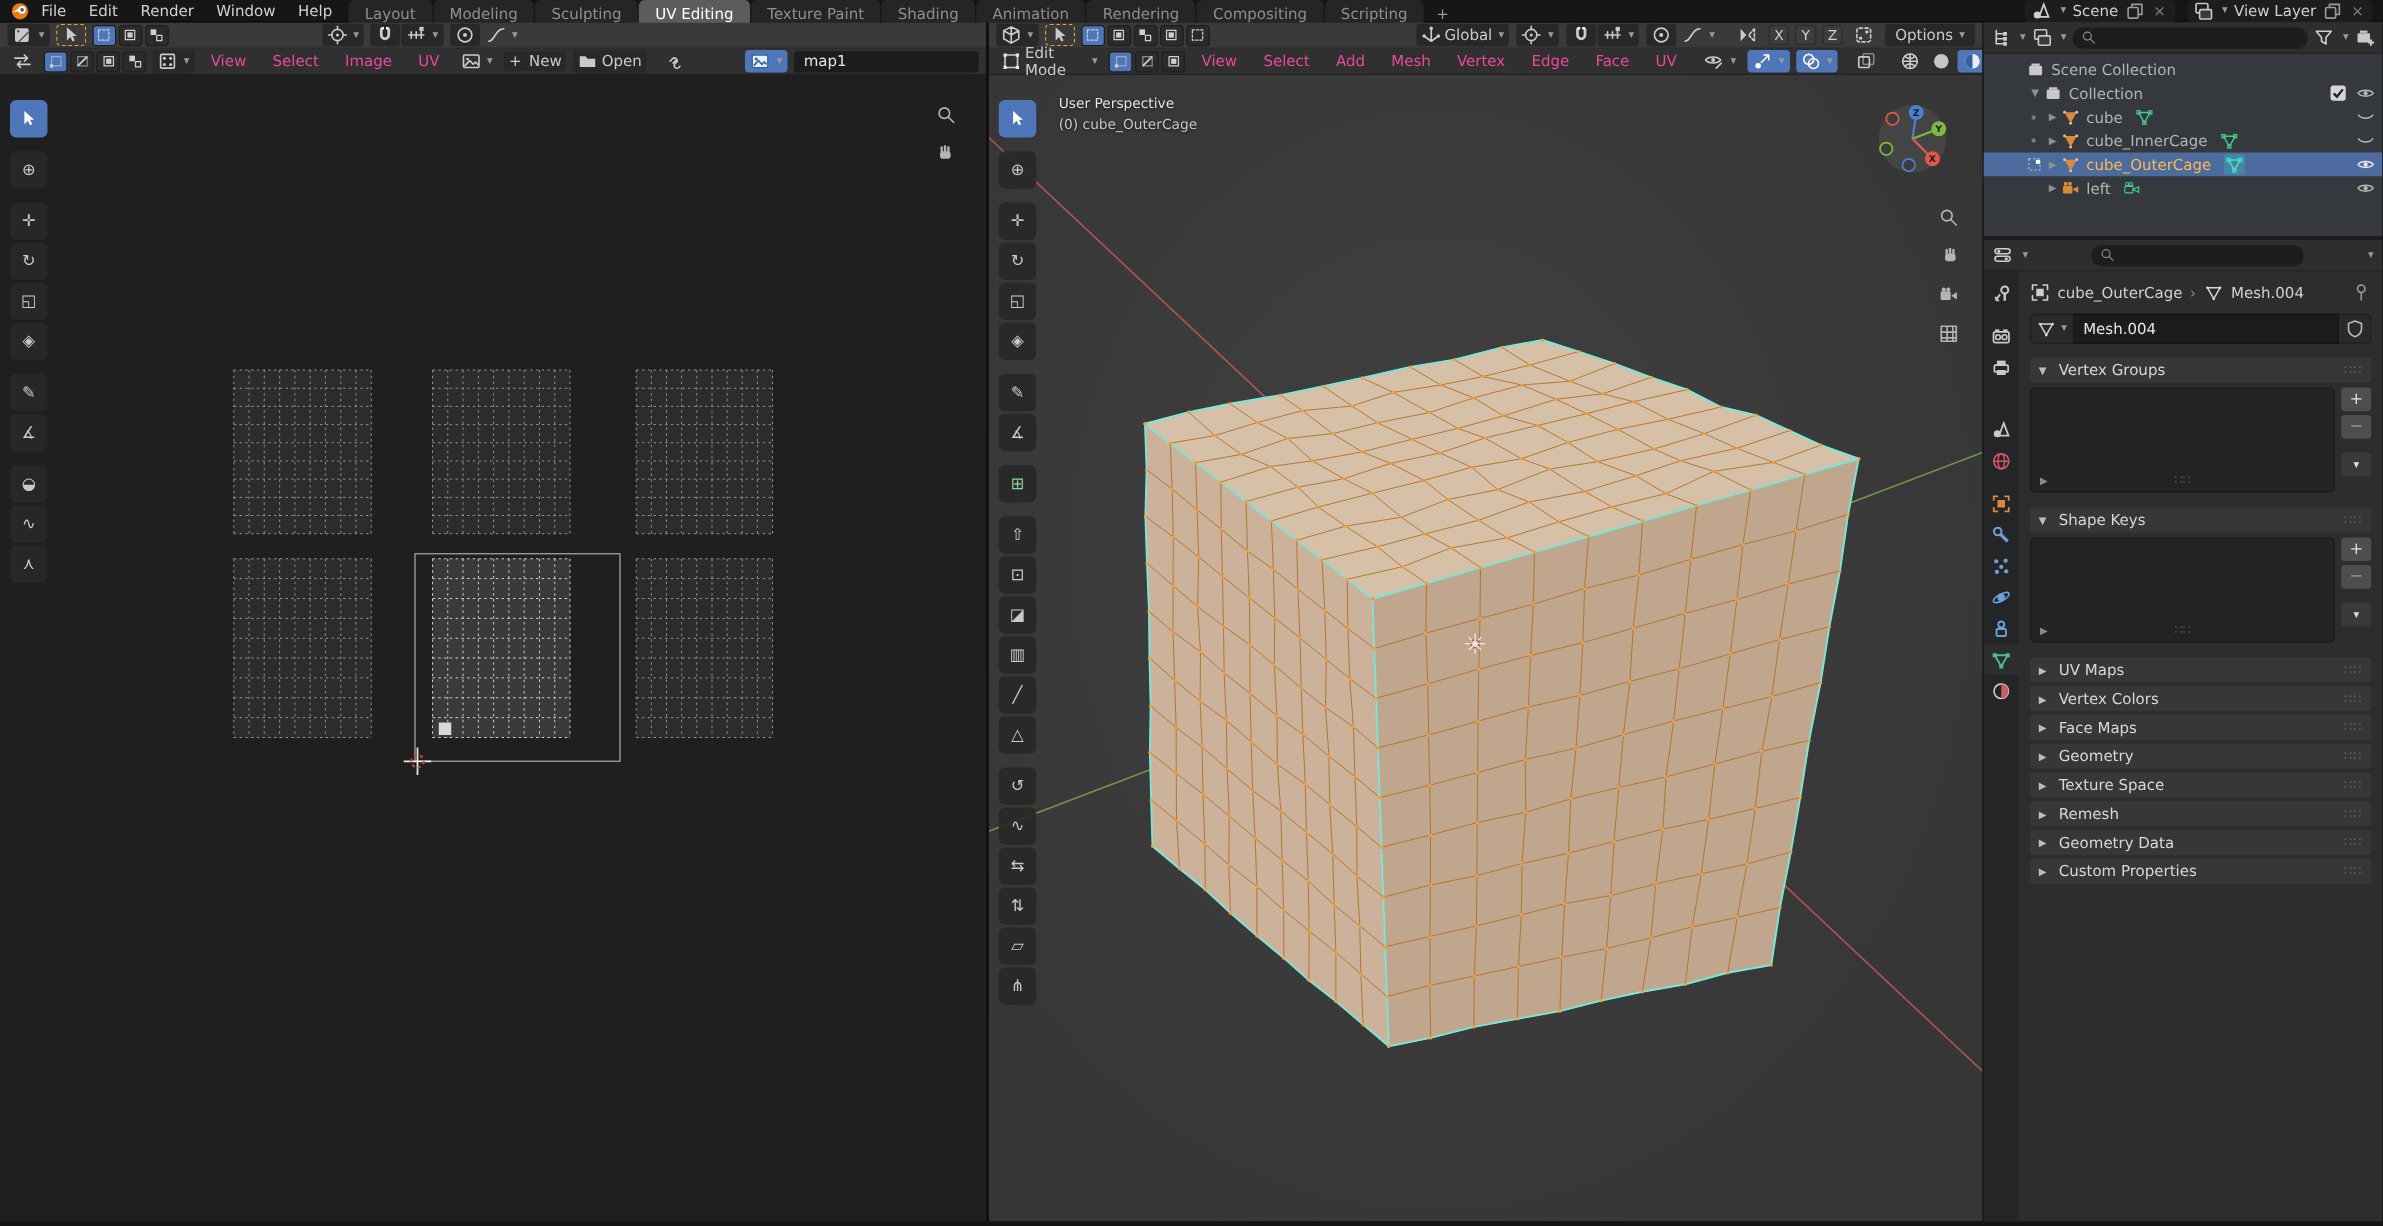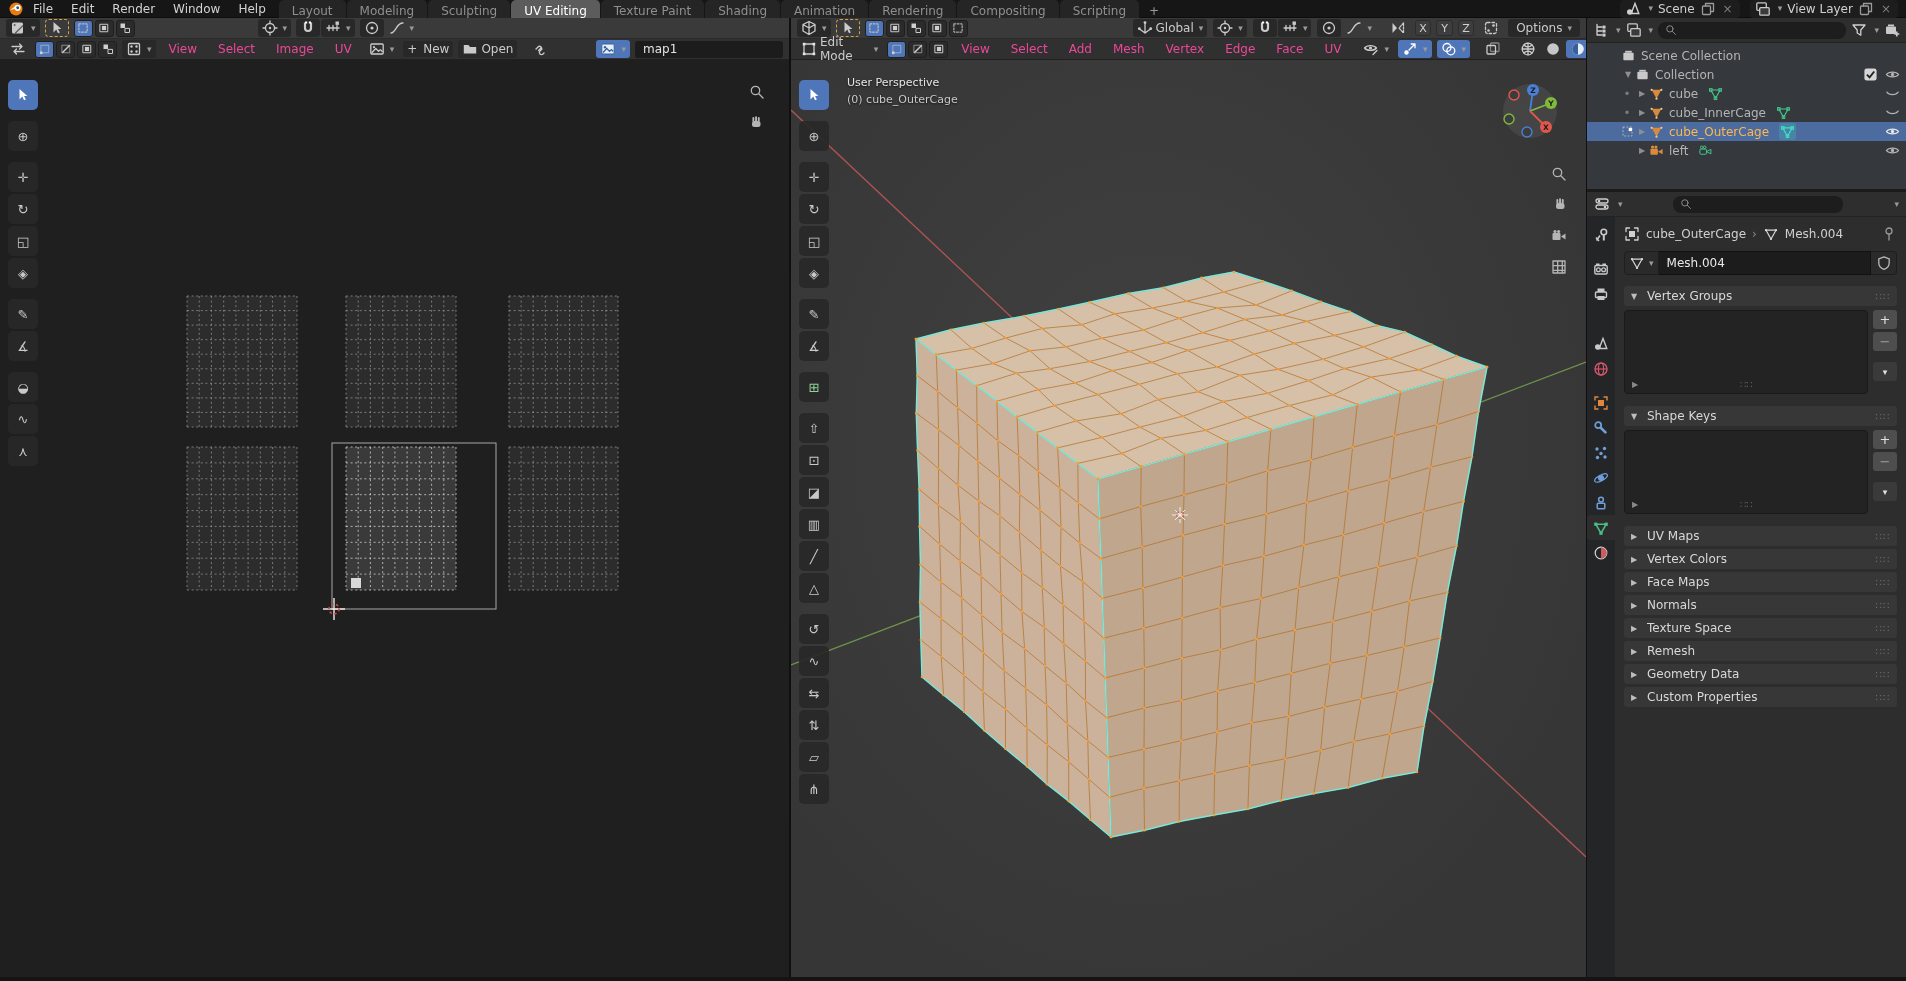--- a/index.html
+++ b/index.html
@@ -1557,21 +1557,21 @@
                   <span>Vertex Colors</span>
                   <span class="grip">∷∷</span>
                 </div>
                 <div class="panel-h">
                   <span class="tri">▶</span>
                   <span>Face Maps</span>
                   <span class="grip">∷∷</span>
                 </div>
                 <div class="panel-h">
                   <span class="tri">▶</span>
-                  <span>Normals</span>
+                  <span>Geometry</span>
                   <span class="grip">∷∷</span>
                 </div>
                 <div class="panel-h">
                   <span class="tri">▶</span>
                   <span>Texture Space</span>
                   <span class="grip">∷∷</span>
                 </div>
                 <div class="panel-h">
                   <span class="tri">▶</span>
                   <span>Remesh</span>

